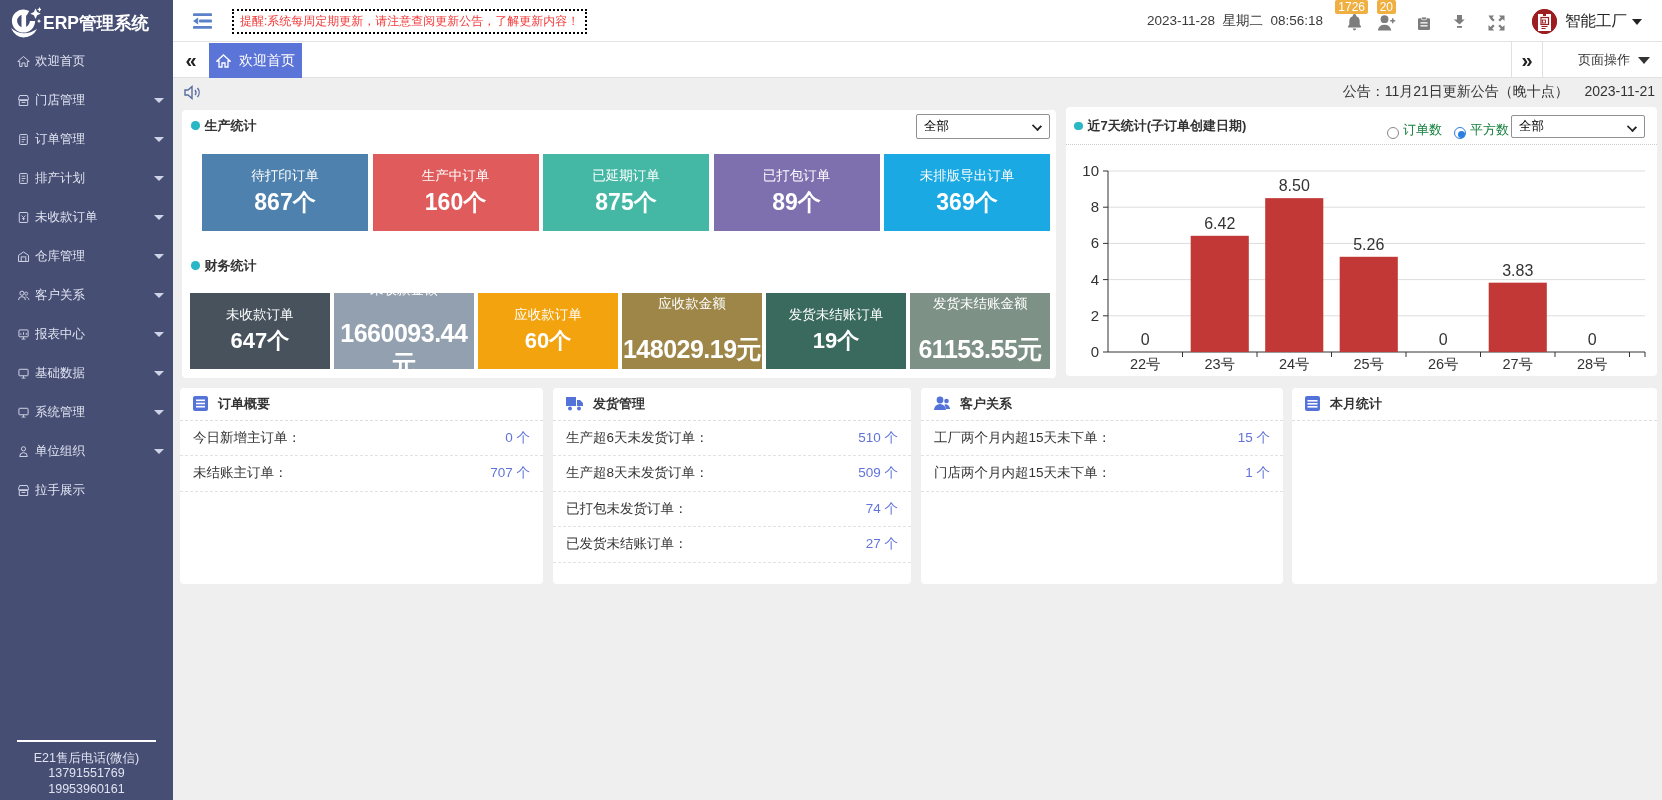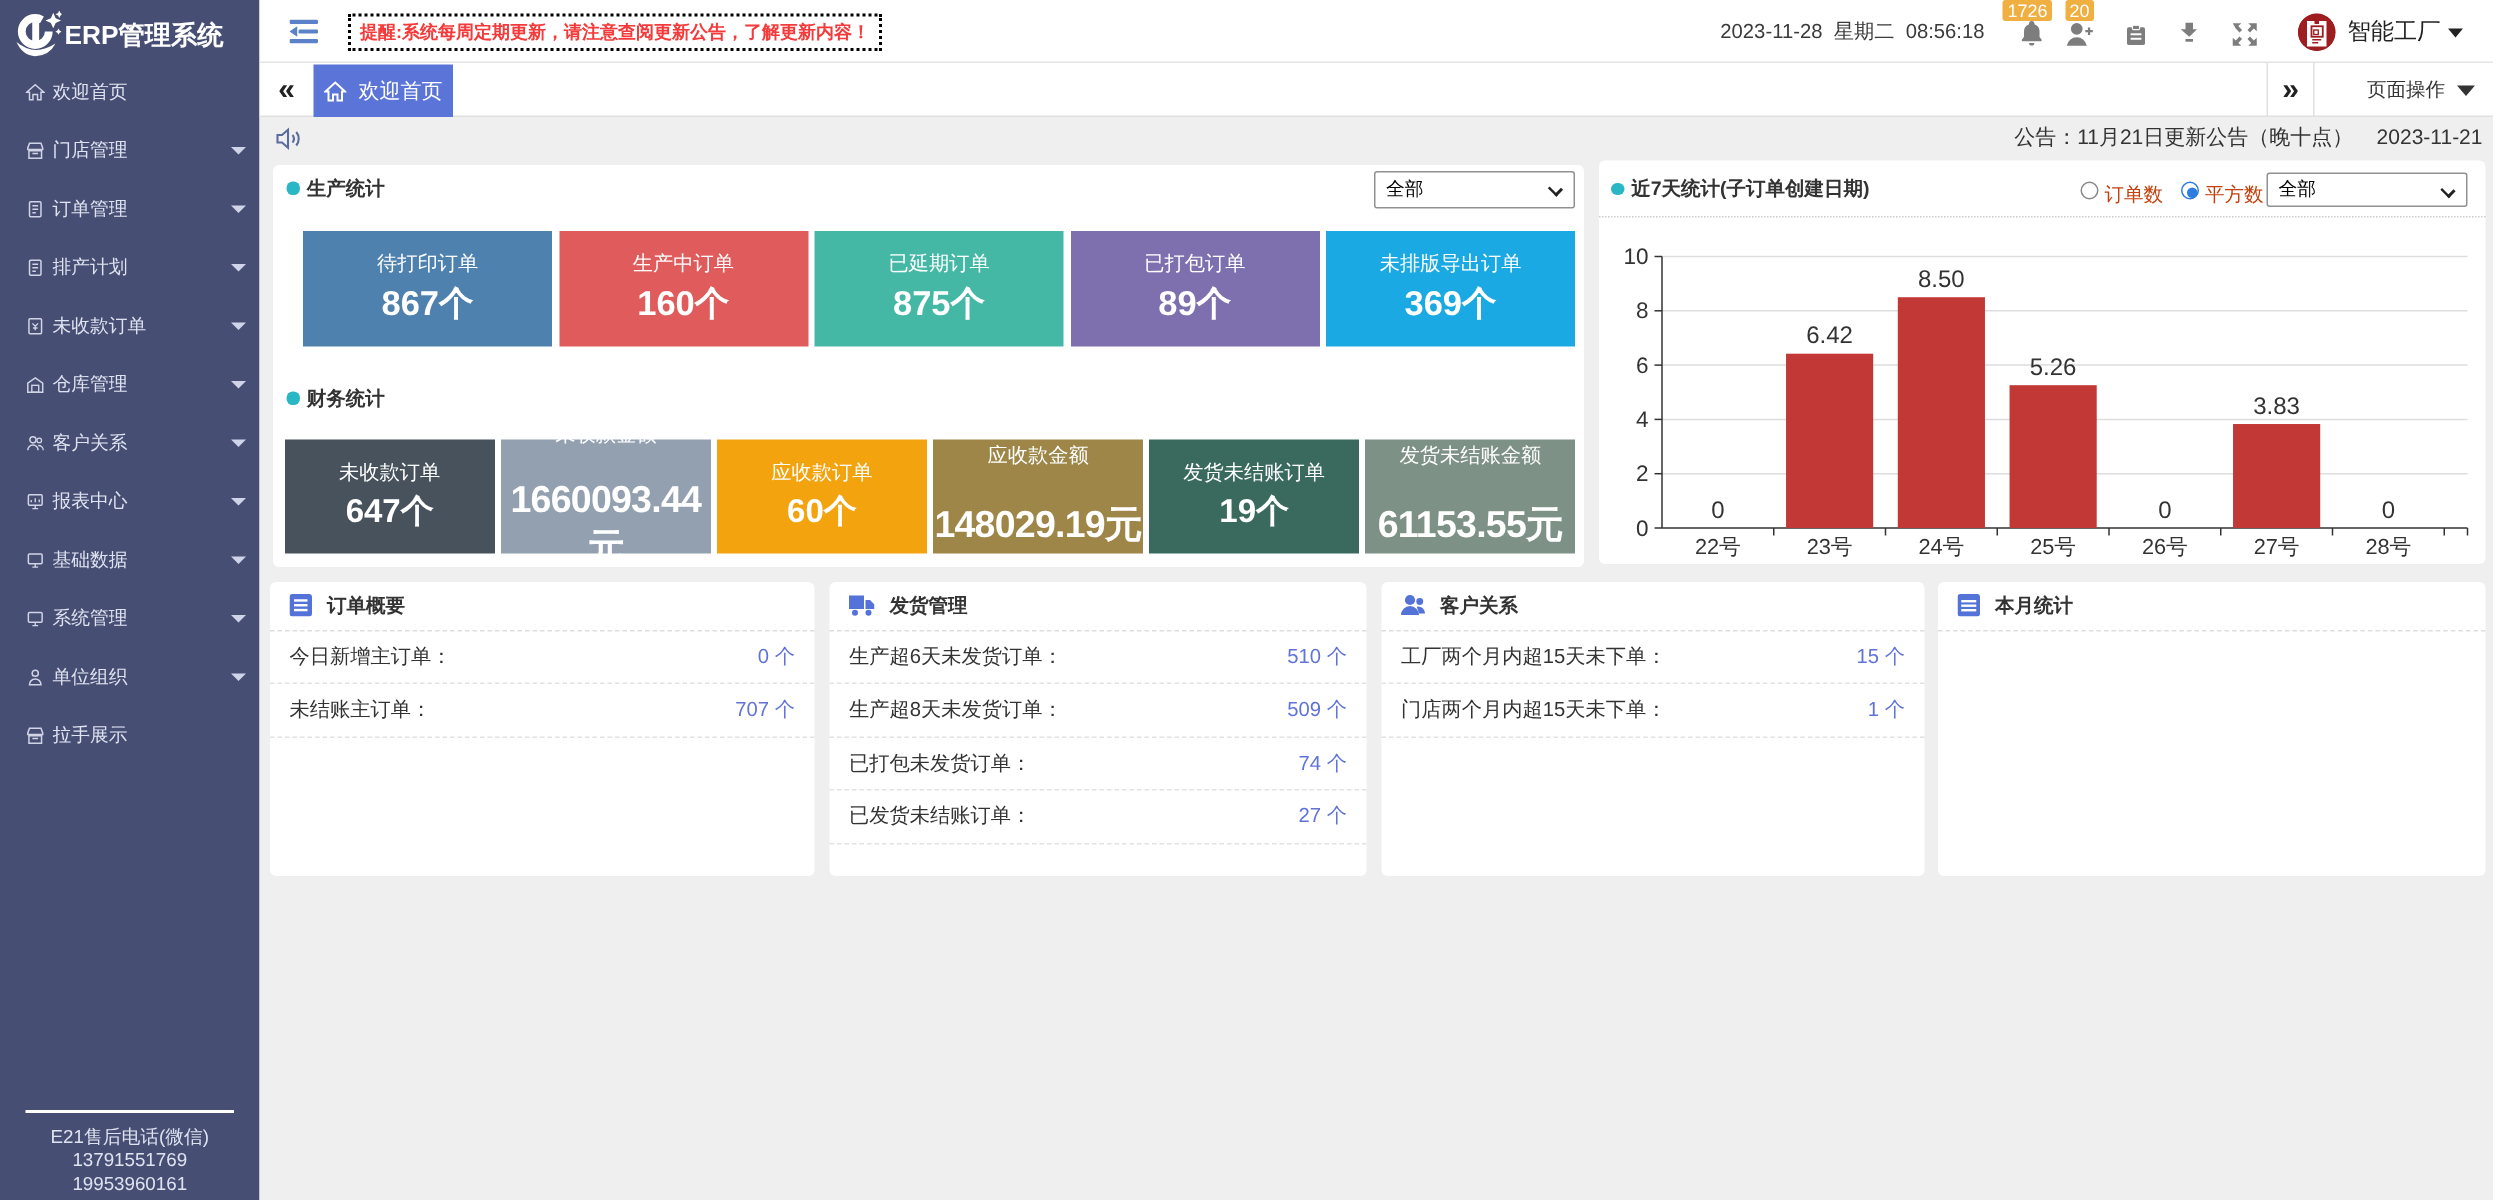--- a/index.html
+++ b/index.html
@@ -13,21 +13,21 @@
 .mitem { height:39px; display:flex; align-items:center; padding-left:17px; color:#dfe3f0; font-size:12.5px; position:relative; }
 .mitem .micon { width:13px; height:13px; margin-right:5px; opacity:.9; }
 .mitem .caret { position:absolute; right:9px; top:17px; width:0; height:0; border-left:5.5px solid transparent; border-right:5.5px solid transparent; border-top:5.5px solid #cfd4e8; }
 #sidefoot { position:absolute; left:0; bottom:3px; width:173px; text-align:center; color:#dfe3f0; font-size:12.5px; line-height:15.5px; }
 #sidefoot hr { border:none; border-top:2px solid #fff; margin:0 17px 9px 17px; }
 
 
 #topbar { position:absolute; left:173px; top:0; width:1489px; height:42px; background:#fff; border-bottom:1px solid #e3e3e3; }
 #burger { position:absolute; left:20px; top:12px; width:19px; height:18px; }
 #notice { position:absolute; left:59px; top:9px; height:25px; border:2px dotted #000; display:flex; align-items:center; padding:0 6px; }
-#notice span { color:#f43a3a; font-size:12px; font-weight:bold; }
+#notice span { color:#f43a3a; font-size:12px; font-weight:normal; }
 #datetime { position:absolute; right:339px; top:0; height:42px; display:flex; align-items:center; font-size:13.5px; color:#3a3a3a; }
 .tico { position:absolute; top:12px; color:#7d7d7d; }
 .badge { position:absolute; top:0px; background:#efaf41; color:#fff; font-size:12px; padding:0 3px; height:14px; line-height:14px; border-radius:2px; }
 #avatar { position:absolute; right:105px; top:9px; width:25px; height:25px; border-radius:50%; background:#9d1d20; overflow:hidden; }
 #uname { position:absolute; right:35px; top:0; height:42px; display:flex; align-items:center; font-size:15.5px; color:#222; }
 #uncaret { position:absolute; right:20px; top:19px; width:0; height:0; border-left:5px solid transparent; border-right:5px solid transparent; border-top:6px solid #222; }
 
 
 #tabbar { position:absolute; left:173px; top:42px; width:1489px; height:36px; background:#fff; border-bottom:1px solid #e0e0e0; }
 #tab-left { position:absolute; left:0; top:0; width:36px; height:36px; display:flex; align-items:center; justify-content:center; font-size:20px; color:#222; font-weight:bold; }
@@ -325,21 +325,21 @@
           <div class="l2m">61153.55元</div>
         </div>
     </div>
   </div>
 
   <div class="card" id="cardC">
     <div class="cardhead" style="padding-top:7px;">
         <div class="dot" style="margin-left:8px;"></div>
         <div class="htitle">近7天统计(子订单创建日期)</div>
       </div>
-    <div style="position:absolute; top:14px; left:321px; font-size:13px; color:#c2410c; display:flex; align-items:flex-start;">
+    <div style="position:absolute; top:14px; left:321px; font-size:13px; color:#15803d; display:flex; align-items:flex-end;">
       <span style="display:inline-block;width:12px;height:12px;border:1px solid #888;border-radius:50%;margin-right:4px;"></span>订单数
       <span style="display:inline-block;width:12px;height:12px;border:1px solid #2b7de0;border-radius:50%;margin-left:12px;margin-right:4px;position:relative;">
           <span style="position:absolute;left:2.5px;top:2.5px;width:7px;height:7px;border-radius:50%;background:#2b7de0;"></span>
         </span>平方数
     </div>
     <div class="selbox" style="right:12px; top:8px; width:134px; height:23px;">全部<div class="sarr"></div></div>
     <div style="position:absolute; left:0; top:37px; width:591px; border-top:1px dotted #ccc;"></div>
     <svg id="chart" viewBox="0 0 591 231">
         <line x1="42" y1="207" x2="579" y2="207" stroke="#333" stroke-width="1"></line>
         <line x1="37" y1="207" x2="42" y2="207" stroke="#333" stroke-width="1"></line>

